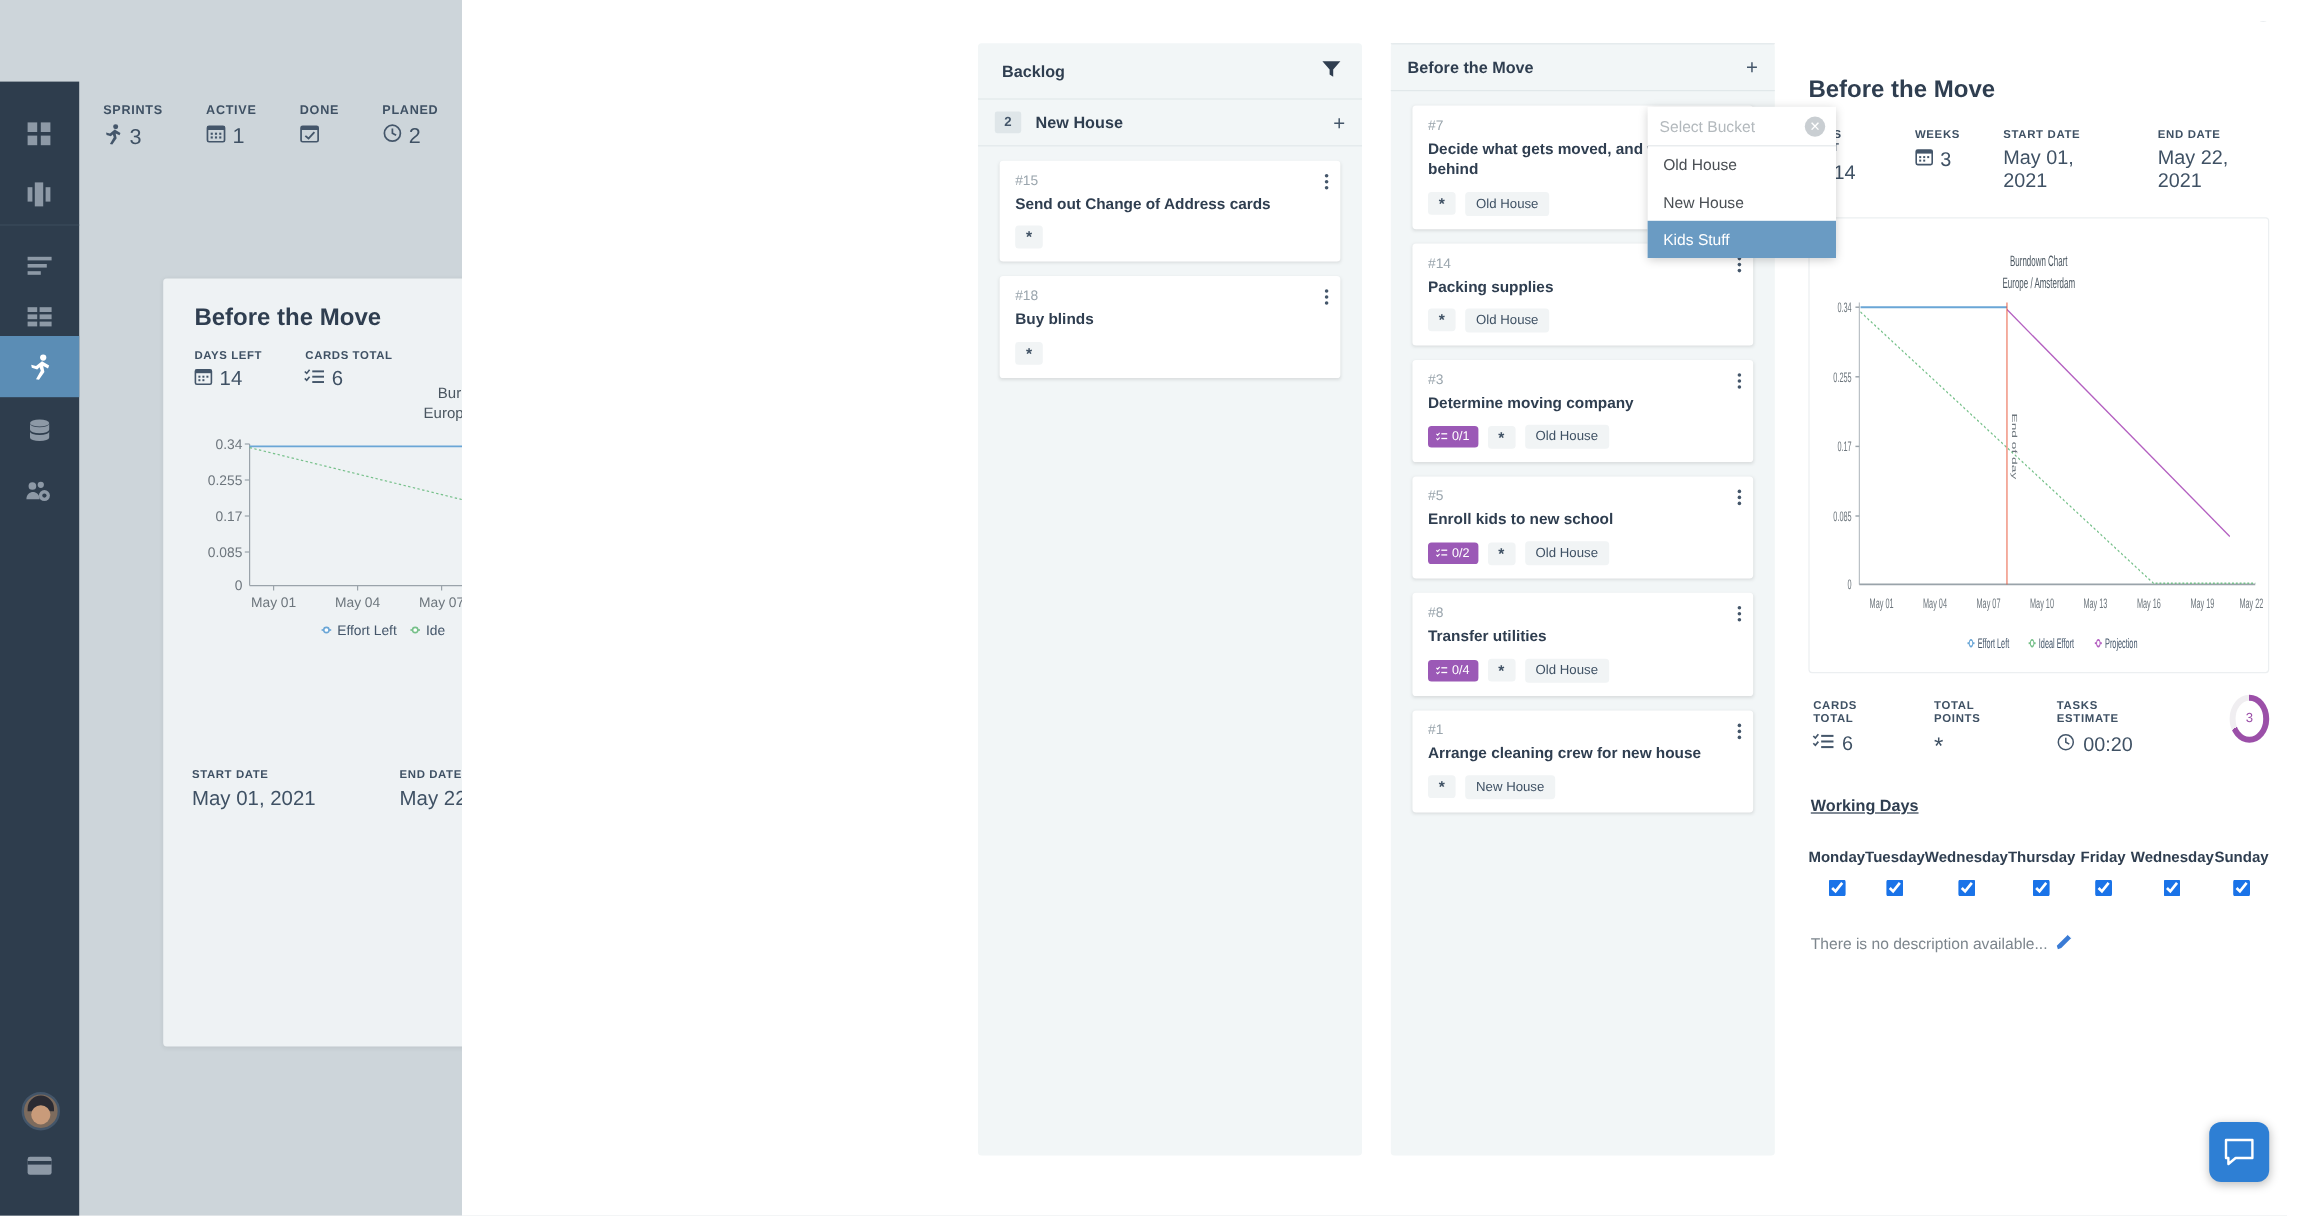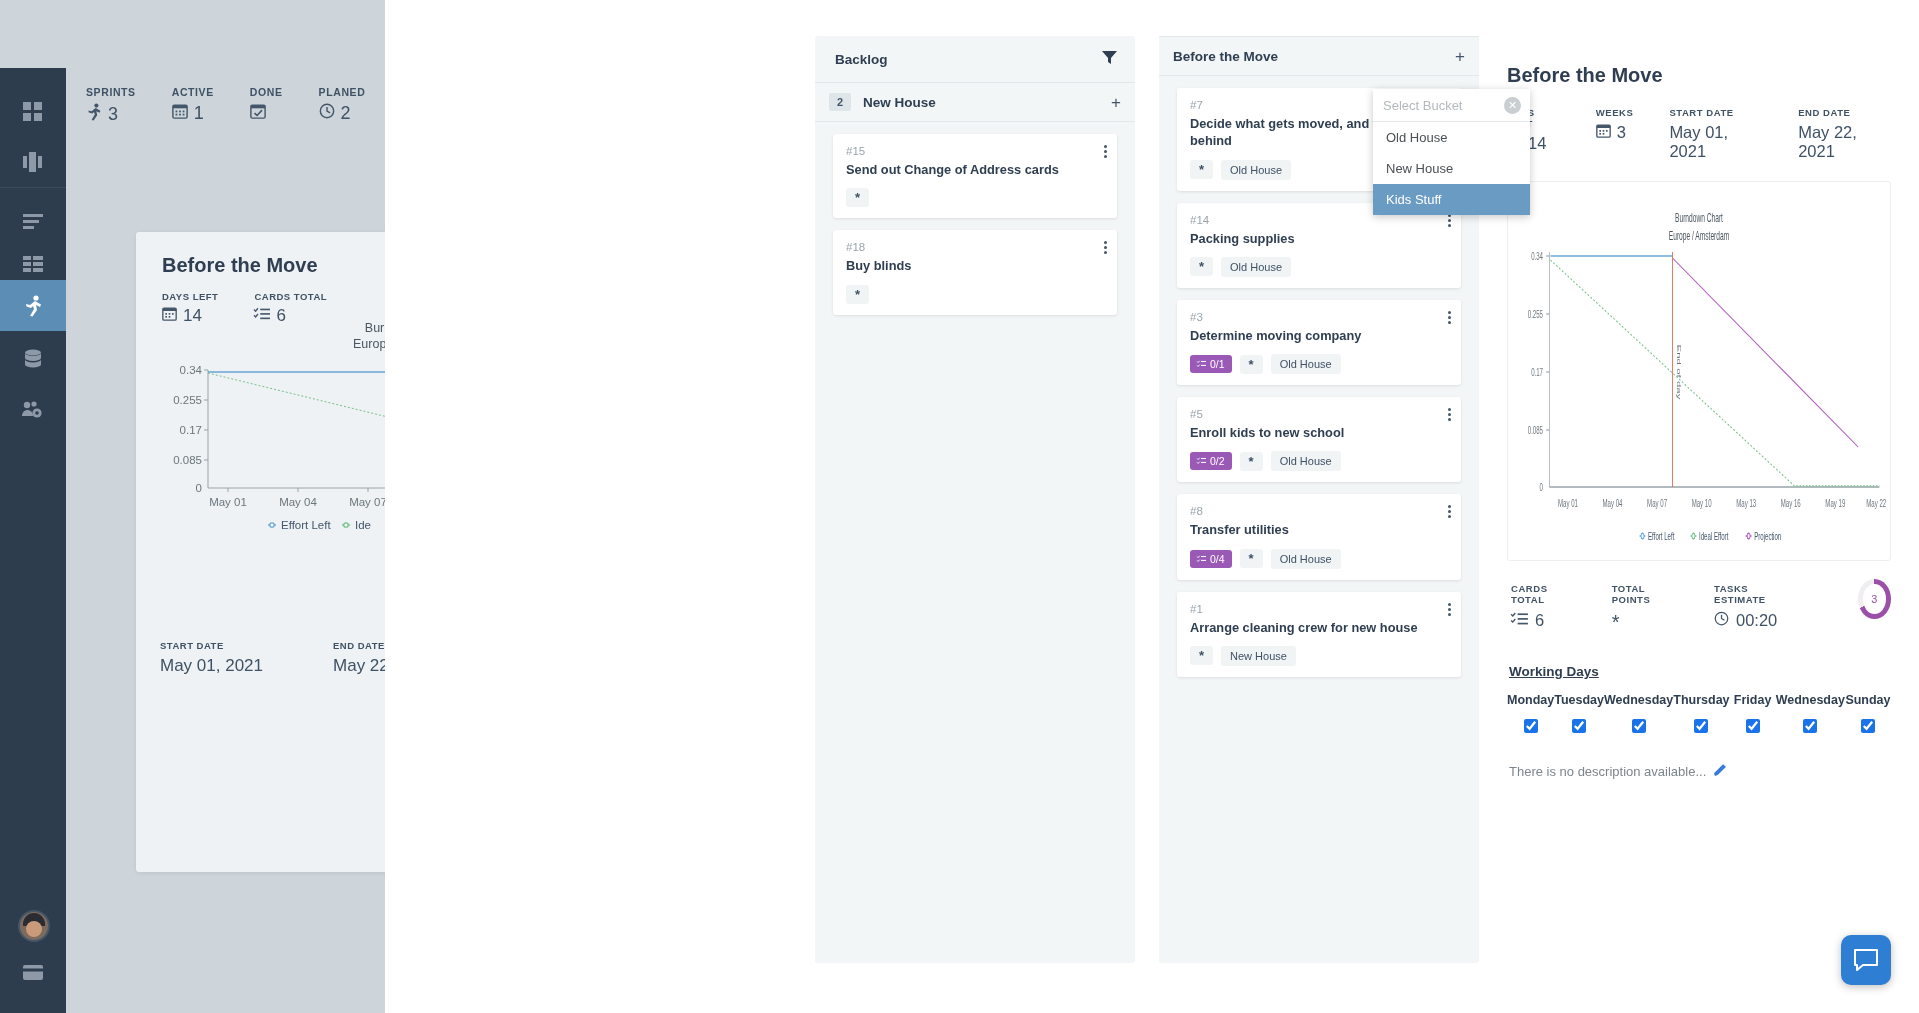--- a/index.html
+++ b/index.html
@@ -135,21 +135,21 @@
   .sum .lbl { font-size:9.5px; font-weight:bold; color:#3f5164; letter-spacing:.55px;}
   .sum .val { margin-top:6px; font-size:16.5px; color:#3f5164; display:flex; gap:7px; align-items:center;}
   .donut { width:40px;height:40px;border-radius:50%;
      background: conic-gradient(#9b4fa8 0 66%, #f0eef1 66% 100%);
      position:relative; margin-left:30px; margin-top:-4px;}
   .donut::after{content:"";position:absolute;inset:5px;border-radius:50%;background:#fff;}
   .donut b{position:absolute;inset:0;display:flex;align-items:center;justify-content:center;
      font-size:11px;color:#9b4fa8;font-weight:normal;z-index:2;}
 
   .wd-title { margin-top:30px; font-size:13.5px; font-weight:bold; color:#2f3e50; text-decoration:underline; padding-left:2px;}
-  .wd-grid { display:flex; margin-top:14px; }
+  .wd-grid { display:flex; margin-top:28px; }
   .wd-col { flex:1; text-align:center; }
   .wd-col .d { font-size:12.5px; color:#2f3e50; font-weight:bold; }
   .wd-col input { margin-top:12px; width:14px; height:14px; accent-color:#1a73e8; cursor:pointer;}
 
   .desc { margin-top:26px; font-size:13px; color:#7d868d; display:flex; gap:8px; align-items:center; padding-left:2px;}
   .pencil { color:#3a7bd5; cursor:pointer; }
 
   .chat-btn { position:absolute; right:28px; bottom:28px; width:50px;height:50px;border-radius:10px;
      background:#2e7fd4; display:flex;align-items:center;justify-content:center; cursor:pointer;
      box-shadow:0 2px 8px rgba(0,0,0,.25); z-index:50;}

